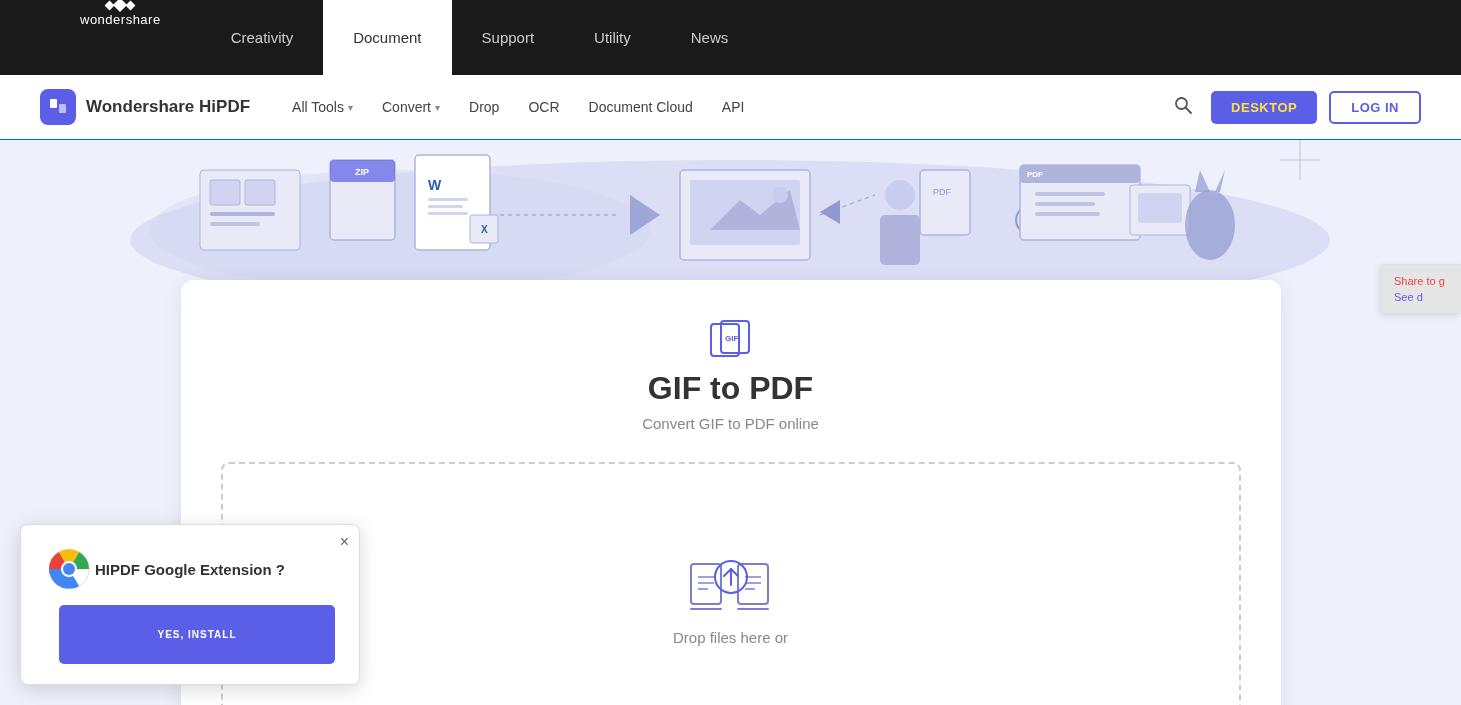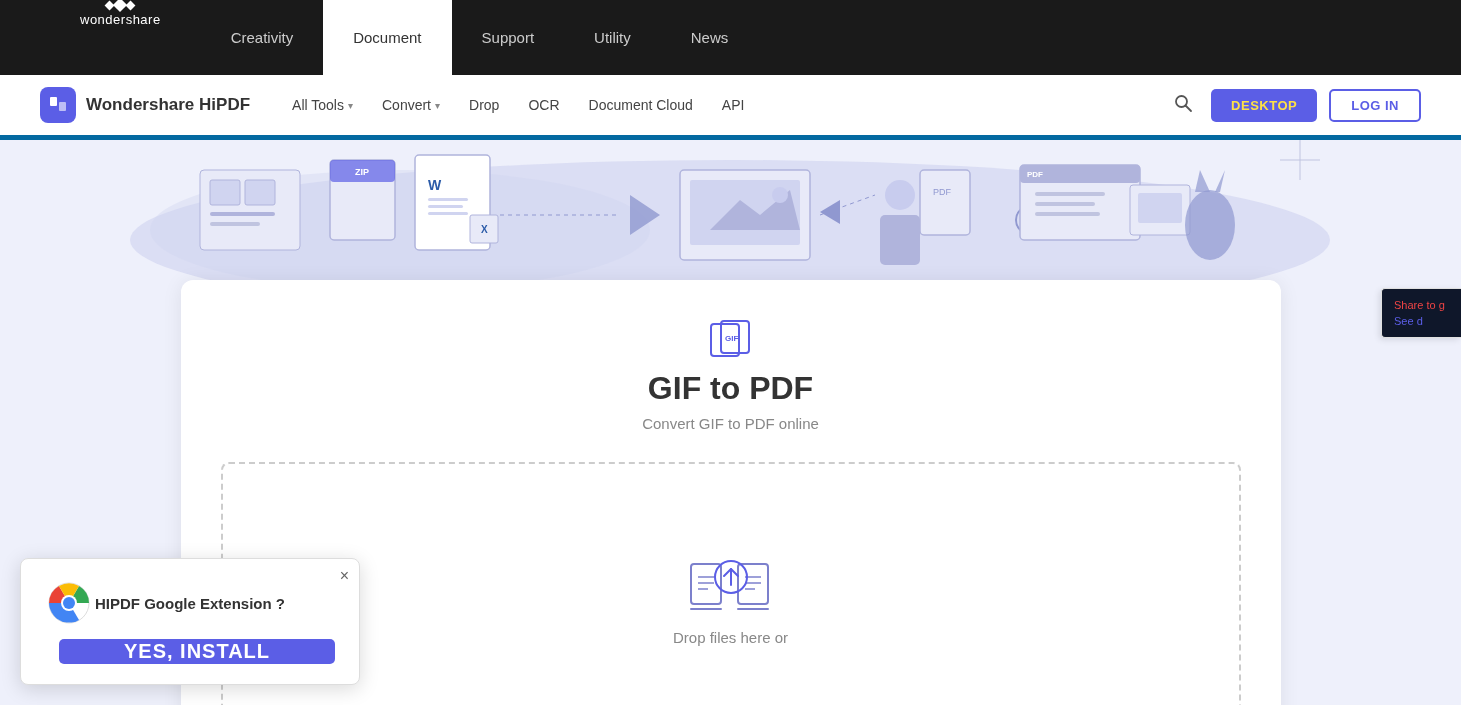--- a/index.html
+++ b/index.html
@@ -38,21 +38,21 @@
       color: #333;
     }
 
     
     .sub-nav {
       background: white;
       height: 65px;
       display: flex;
       align-items: center;
       padding: 0 40px;
-      border-bottom: 5px solid #0369a1;
+      border-bottom: 1px solid #0369a1;
       box-shadow: 0 2px 4px rgba(0,0,0,0.05);
     }
     .sub-nav-logo {
       display: flex;
       align-items: center;
       gap: 10px;
       margin-right: 30px;
     }
     .hipdf-logo-box {
       width: 36px;
@@ -183,22 +183,22 @@
     }
     .drop-text {
       font-size: 15px;
       color: #888;
     }
 
     
     .share-sidebar {
       position: fixed;
       right: 0;
-      top: 288px;
-      background: #0f172a;
+      top: 264px;
+      background: #e5e5e5;
       border: 1px solid #e0e0e0;
       border-right: none;
       padding: 10px 12px;
       font-size: 12px;
       color: #e44;
       writing-mode: horizontal-tb;
       width: 80px;
       border-radius: 4px 0 0 4px;
       box-shadow: -2px 2px 6px rgba(0,0,0,0.1);
     }
@@ -236,23 +236,23 @@
     }
     .popup-title {
       font-size: 15px;
       font-weight: bold;
       color: #333;
     }
     .popup-install-btn {
       background: #5b5ee6;
       color: white;
       border: none;
-      padding: 1px 0;
+      padding: 24px 0;
       border-radius: 5px;
-      font-size: 20px;
+      font-size: 10px;
       font-weight: bold;
       cursor: pointer;
       text-align: center;
       letter-spacing: 1px;
       margin-left: 14px;
     }
 
     
     .hero-svg {
       width: 100%;

